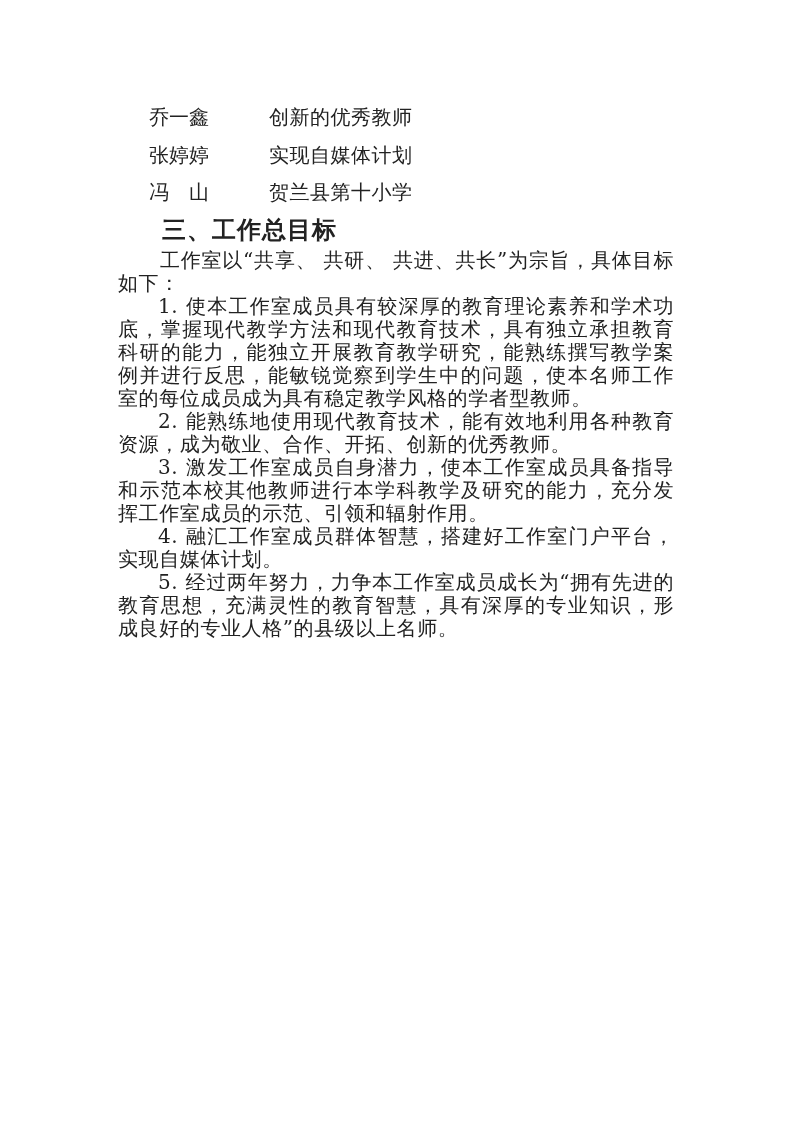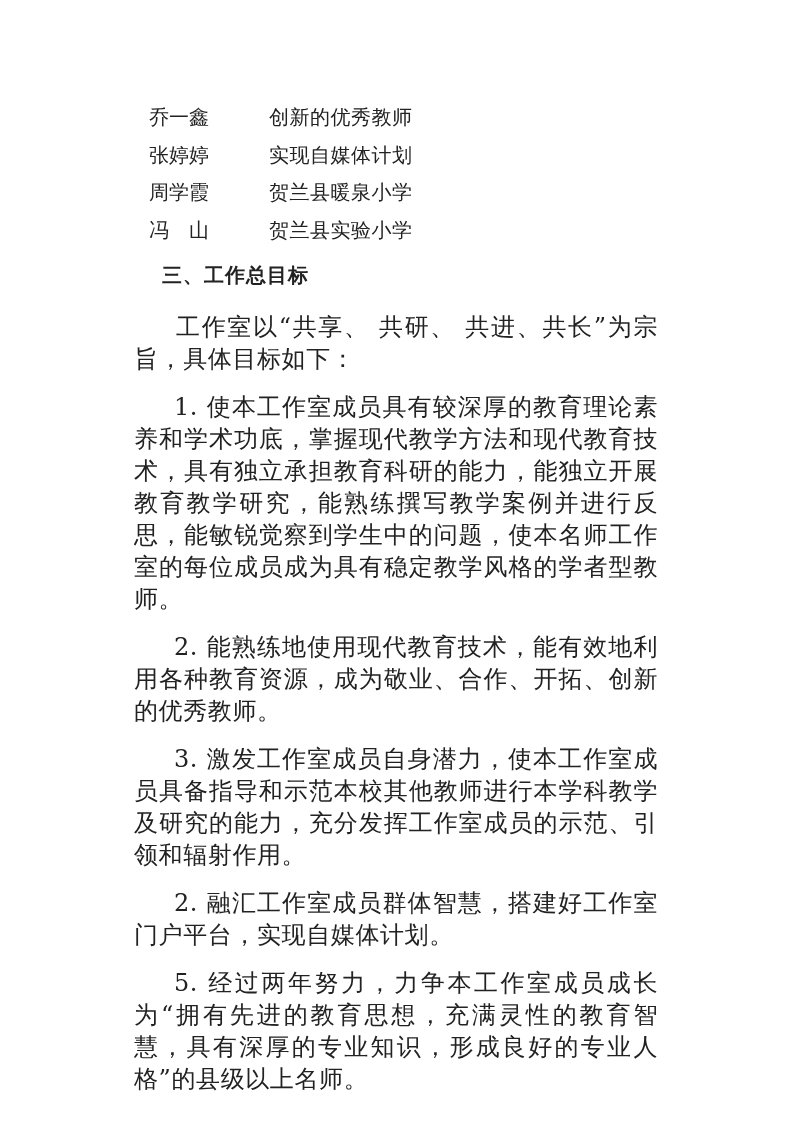--- a/index.html
+++ b/index.html
@@ -35,34 +35,33 @@
       text-align: center;
     }
     .member-school {
       position: absolute;
       left: 151px;
       letter-spacing: 0.5px;
     }
     .section-heading {
       height: 37.6px;
       line-height: 37.6px;
-      font-size: 20px;
+      font-size: 24px;
       font-weight: bold;
       font-family: "DejaVu Sans", "Liberation Sans", sans-serif;
       padding-left: 44px;
       letter-spacing: 1px;
-      margin-top: 8px;
     }
     .para {
-      font-size: 24px;
-      line-height: 32px;
+      font-size: 20px;
+      line-height: 23px;
       text-indent: 40px;
       text-align: justify;
       letter-spacing: 0.6px;
-      margin: 16px;
+      margin: 0;
       word-break: break-all;
     }
     .intro {
       text-indent: 42px;
     }
   </style>
 </head>
 <body>
 
 <div class="page">
@@ -70,32 +69,28 @@
   <div class="member-list">
     <div class="member-row">
       <span class="member-name">乔一鑫</span>
       <span class="member-school">创新的优秀教师</span>
     </div>
     <div class="member-row">
       <span class="member-name">张婷婷</span>
       <span class="member-school">实现自媒体计划</span>
     </div>
     <div class="member-row">
-      <span class="member-name">周学霞</span>
-      <span class="member-school">贺兰县暖泉小学</span>
-    </div>
-    <div class="member-row">
       <span class="member-name">冯　山</span>
-      <span class="member-school">贺兰县实验小学</span>
+      <span class="member-school">贺兰县第十小学</span>
     </div>
   </div>
 
   <div class="section-heading">三、工作总目标</div>
 
   <p class="para intro">工作室以“共享、 共研、 共进、共长”为宗旨，具体目标如下：</p>
 
   <p class="para">1. 使本工作室成员具有较深厚的教育理论素养和学术功底，掌握现代教学方法和现代教育技术，具有独立承担教育科研的能力，能独立开展教育教学研究，能熟练撰写教学案例并进行反思，能敏锐觉察到学生中的问题，使本名师工作室的每位成员成为具有稳定教学风格的学者型教师。</p>
   <p class="para">2. 能熟练地使用现代教育技术，能有效地利用各种教育资源，成为敬业、合作、开拓、创新的优秀教师。</p>
   <p class="para">3. 激发工作室成员自身潜力，使本工作室成员具备指导和示范本校其他教师进行本学科教学及研究的能力，充分发挥工作室成员的示范、引领和辐射作用。</p>
-  <p class="para">2. 融汇工作室成员群体智慧，搭建好工作室门户平台，实现自媒体计划。</p>
+  <p class="para">4. 融汇工作室成员群体智慧，搭建好工作室门户平台，实现自媒体计划。</p>
   <p class="para">5. 经过两年努力，力争本工作室成员成长为“拥有先进的教育思想，充满灵性的教育智慧，具有深厚的专业知识，形成良好的专业人格”的县级以上名师。</p>
 
 </div>
 
 </body></html>

